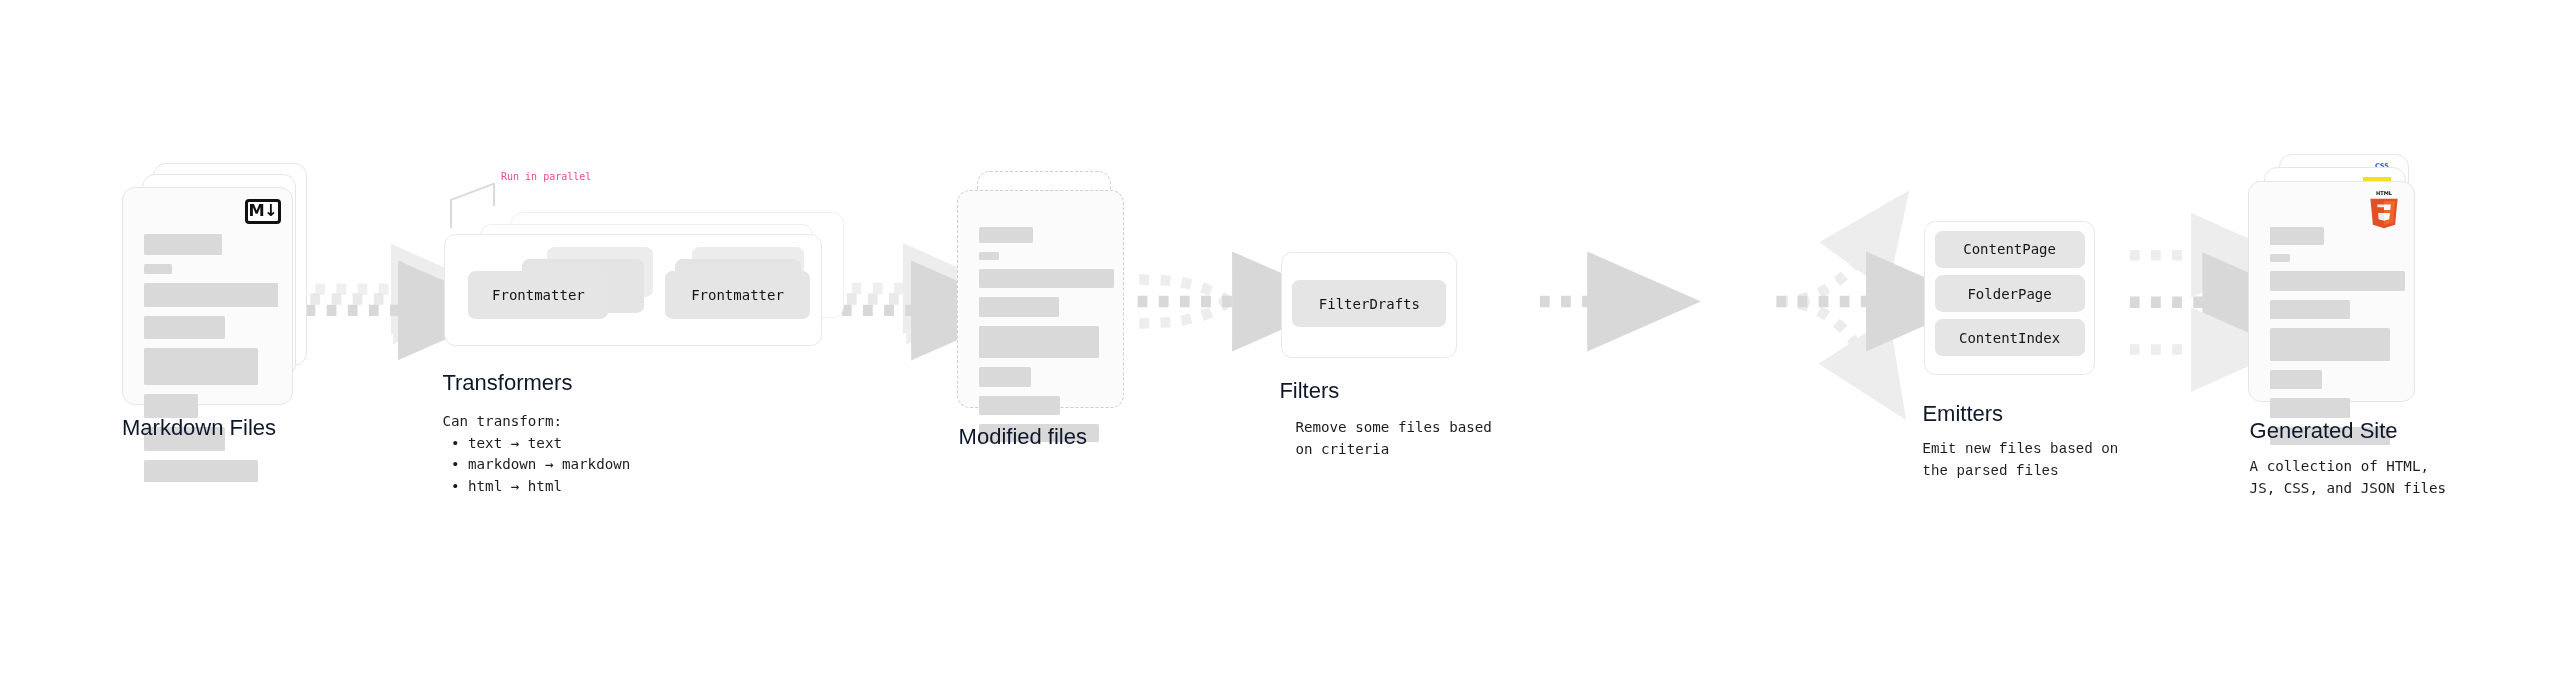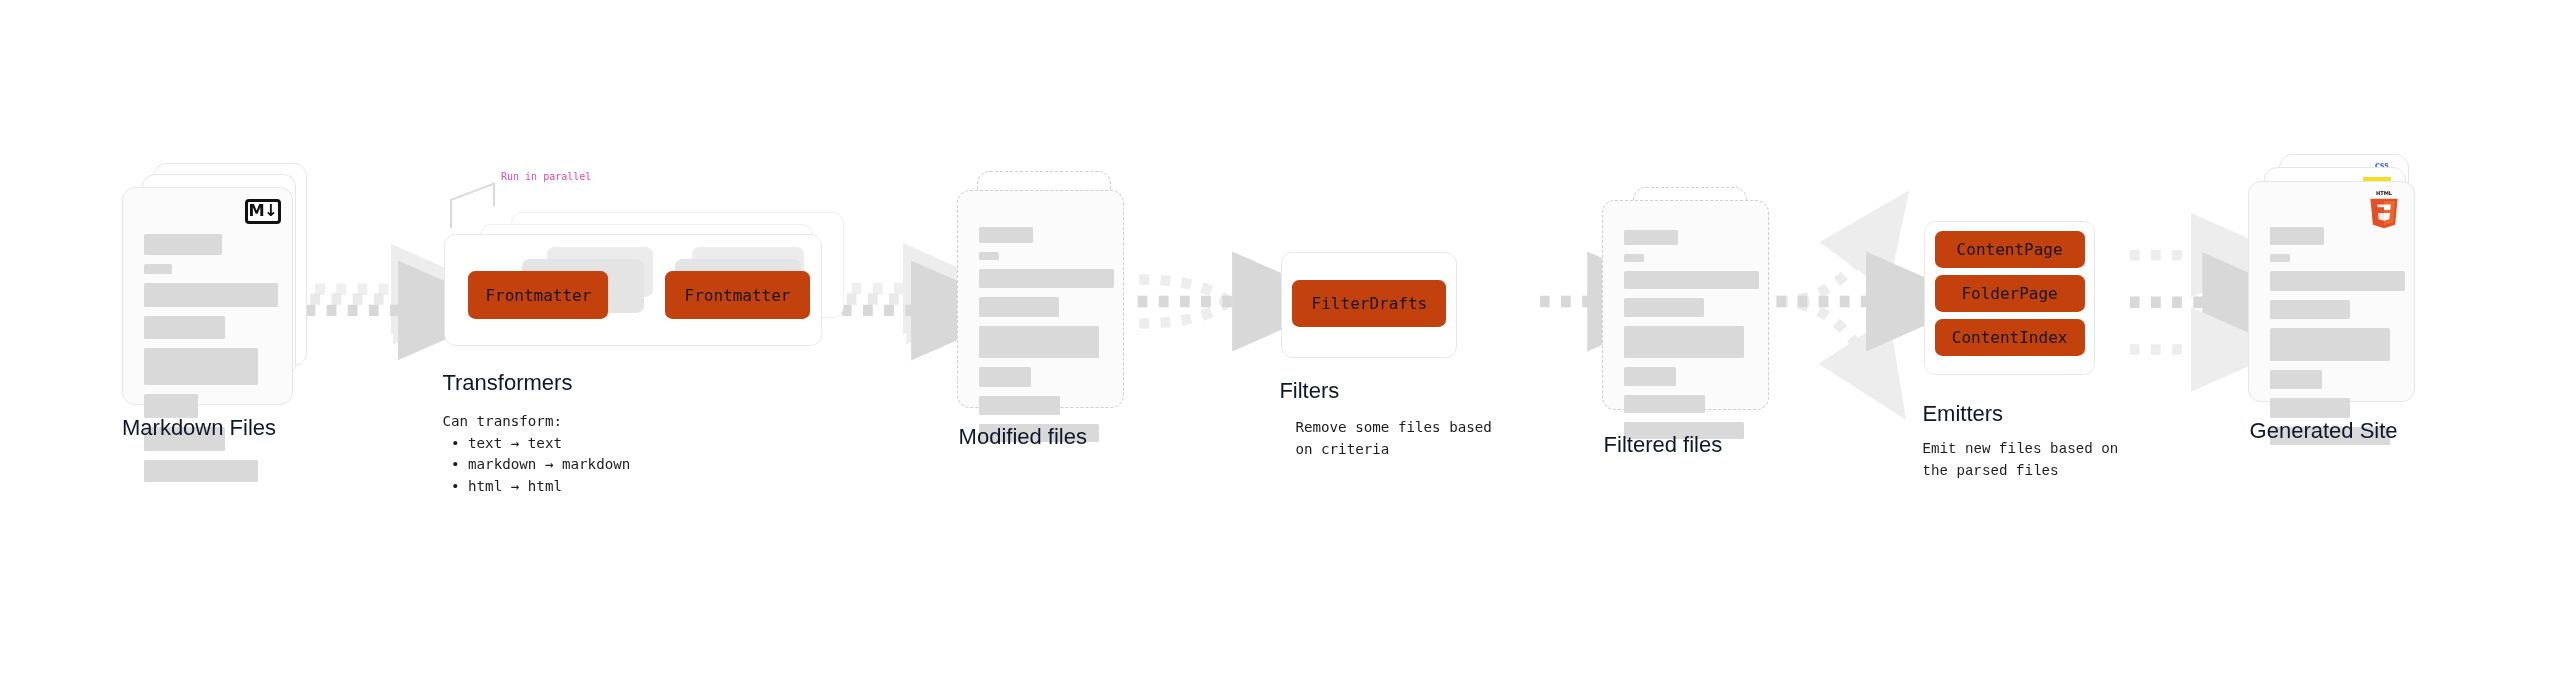--- a/index.html
+++ b/index.html
@@ -126,27 +126,27 @@
   
   .pbox {
     position: absolute;
     border: 1.6px solid #e8e8e8;
     border-radius: 11.4px;
     background: #ffffff;
     box-sizing: border-box;
   }
   .chip {
     position: absolute;
-    background: #c2410c;
+    background: #e5e5e5;
     border-radius: 7.3px;
     display: flex;
     align-items: center;
     justify-content: center;
     font-family: "DejaVu Sans Mono", monospace;
-    font-size: 16px;
+    font-size: 14px;
     color: #161616;
     white-space: nowrap;
     box-sizing: border-box;
   }
   .chip.ghost1 { background: #e4e4e4; }
   .chip.ghost2 { background: #ececec; }
 
   .run-label {
     position: absolute;
     font-family: "DejaVu Sans Mono", monospace;
@@ -297,38 +297,20 @@
 
   <div class="node" style="left:1281px; top:252px;">
     <div class="pbox" style="left:0px; top:0px; width:176px; height:106px;"></div>
     <div class="chip" style="left:11.4px; top:28px; width:154px; height:47px;">FilterDrafts</div>
 
     <div class="title" style="left:-1.6px; top:126px;">Filters</div>
     <div class="subtitle" style="left:-1.6px; top:165px;margin-left:16px;">Remove some files based
 on criteria</div>
   </div>
 
-  <div class="node" style="left:1602px; top:187px;">
-    <div class="doc-stack" style="width:187px;height:236px;">
-      <div class="doc-card dashed" style="left:31px; top:0px; width:114px; height:195px; background:#fff;"></div>
-      <div class="doc-card dashed" style="left:0px; top:13px; width:167px; height:210px;">
-        <div class="doc-lines" style="top:29px;">
-          <div class="bar" style="width:54px;height:15.4px;"></div>
-          <div class="bar" style="width:19.5px;height:7.3px;"></div>
-          <div class="bar" style="width:135px;height:18.7px;"></div>
-          <div class="bar" style="width:80px;height:18.7px;"></div>
-          <div class="bar" style="width:120px;height:32px;"></div>
-          <div class="bar" style="width:52px;height:18.7px;"></div>
-          <div class="bar" style="width:81px;height:18.7px;"></div>
-          <div class="bar" style="width:120px;height:17px;"></div>
-        </div>
-      </div>
-    </div>
-    <div class="title" style="left:1.6px; top:245px;">Filtered files</div>
-  </div>
 
   <div class="node" style="left:1924px; top:221px;">
     <div class="pbox" style="left:0px; top:0px; width:171px; height:154px;"></div>
     <div class="chip" style="left:10.6px; top:9.8px; width:150px; height:37px;">ContentPage</div>
     <div class="chip" style="left:10.6px; top:54px; width:150px; height:37px;">FolderPage</div>
     <div class="chip" style="left:10.6px; top:98px; width:150px; height:37px;">ContentIndex</div>
 
     <div class="title" style="left:-1.6px; top:180px;">Emitters</div>
     <div class="subtitle" style="left:-1.6px; top:218px;font-family:Liberation Mono, monospace;">Emit new files based on
 the parsed files</div>
@@ -358,16 +340,18 @@
           <div class="bar" style="width:135px;height:19.5px;"></div>
           <div class="bar" style="width:80px;height:19.5px;"></div>
           <div class="bar" style="width:120px;height:32.5px;"></div>
           <div class="bar" style="width:52px;height:19.5px;"></div>
           <div class="bar" style="width:80px;height:19.5px;"></div>
           <div class="bar" style="width:120px;height:18px;"></div>
         </div>
       </div>
     </div>
     <div class="title" style="left:1.6px; top:264px;">Generated Site</div>
+    <div class="subtitle" style="left:1.6px; top:302px;">A collection of HTML,
+JS, CSS, and JSON files</div>
   </div>
 
 </div>
 
 
 </body></html>

